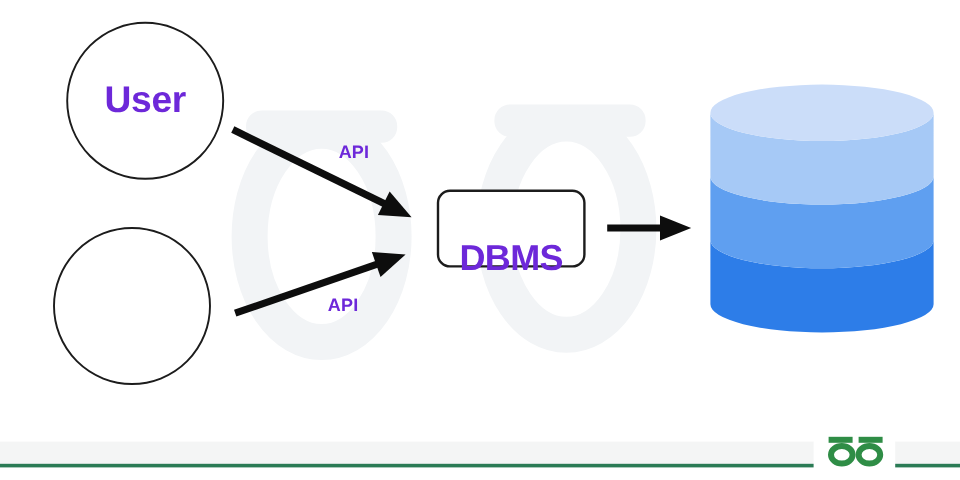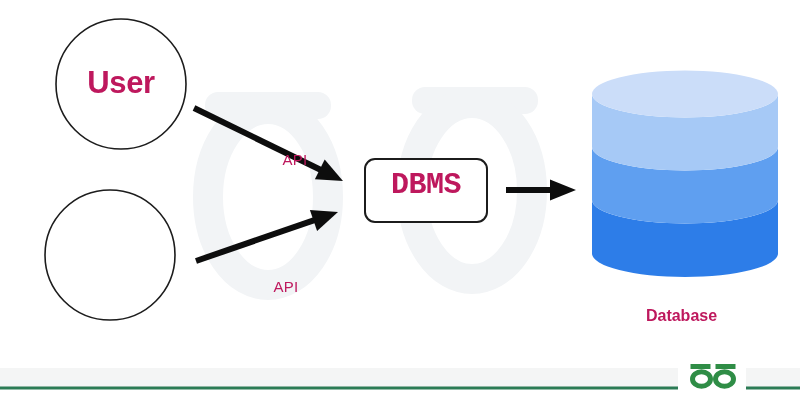--- a/index.html
+++ b/index.html
@@ -3,25 +3,25 @@
 <meta charset="utf-8">
 <style>
   html,body{margin:0;padding:0;background:#fff;}
   .canvas{
     position:relative;width:800px;height:400px;background:#ffffff;overflow:hidden;
     font-family:"Liberation Sans", sans-serif;color:#141414;
   }
   .canvas svg.layer{position:absolute;left:0;top:0;}
   .lbl{
     position:absolute;display:flex;align-items:center;justify-content:center;
-    color:#be185d;white-space:nowrap;line-height:1;
+    color:#6d28d9;white-space:nowrap;line-height:1;
   }
   .node-lbl{font-size:31px;font-weight:700;letter-spacing:-0.3px;}
   .dbms-lbl{font-size:30px;font-weight:700;letter-spacing:-0.5px;}
-  .api-lbl{font-size:15px;font-weight:400;letter-spacing:0.2px;margin-top:32px;}
+  .api-lbl{font-size:15px;font-weight:700;letter-spacing:0.2px;}
   .db-lbl{font-size:16px;font-weight:700;}
 </style>
 </head>
 <body>
 
 <div class="canvas">
 
   <svg class="layer" width="800" height="400" viewBox="0 0 800 400">
 
     <g>
@@ -68,21 +68,20 @@
         <path d="M27.5 4.5 H47.5"></path>
         <ellipse cx="13.5" cy="17" rx="9" ry="7.3"></ellipse>
         <ellipse cx="36.5" cy="17" rx="9" ry="7.3"></ellipse>
       </g>
     </g>
   </svg>
 
   <div class="lbl node-lbl" style="left:61px;top:62px;width:120px;height:40px;">User</div>
 
 
-  <div class="lbl dbms-lbl" style="left:365px;top:144px;width:122px;height:81px;font-family:Liberation Mono, monospace;">DBMS</div>
+  <div class="lbl dbms-lbl" style="left:365px;top:175px;width:122px;height:81px;">DBMS</div>
 
   <div class="lbl api-lbl" style="left:265px;top:115px;width:60px;height:24px;">API</div>
 
   <div class="lbl api-lbl" style="left:256px;top:242px;width:60px;height:24px;">API</div>
 
-  <div class="lbl db-lbl" style="left:601px;top:304px;width:161px;height:24px;">Database</div>
 
 </div>
 
 </body></html>

